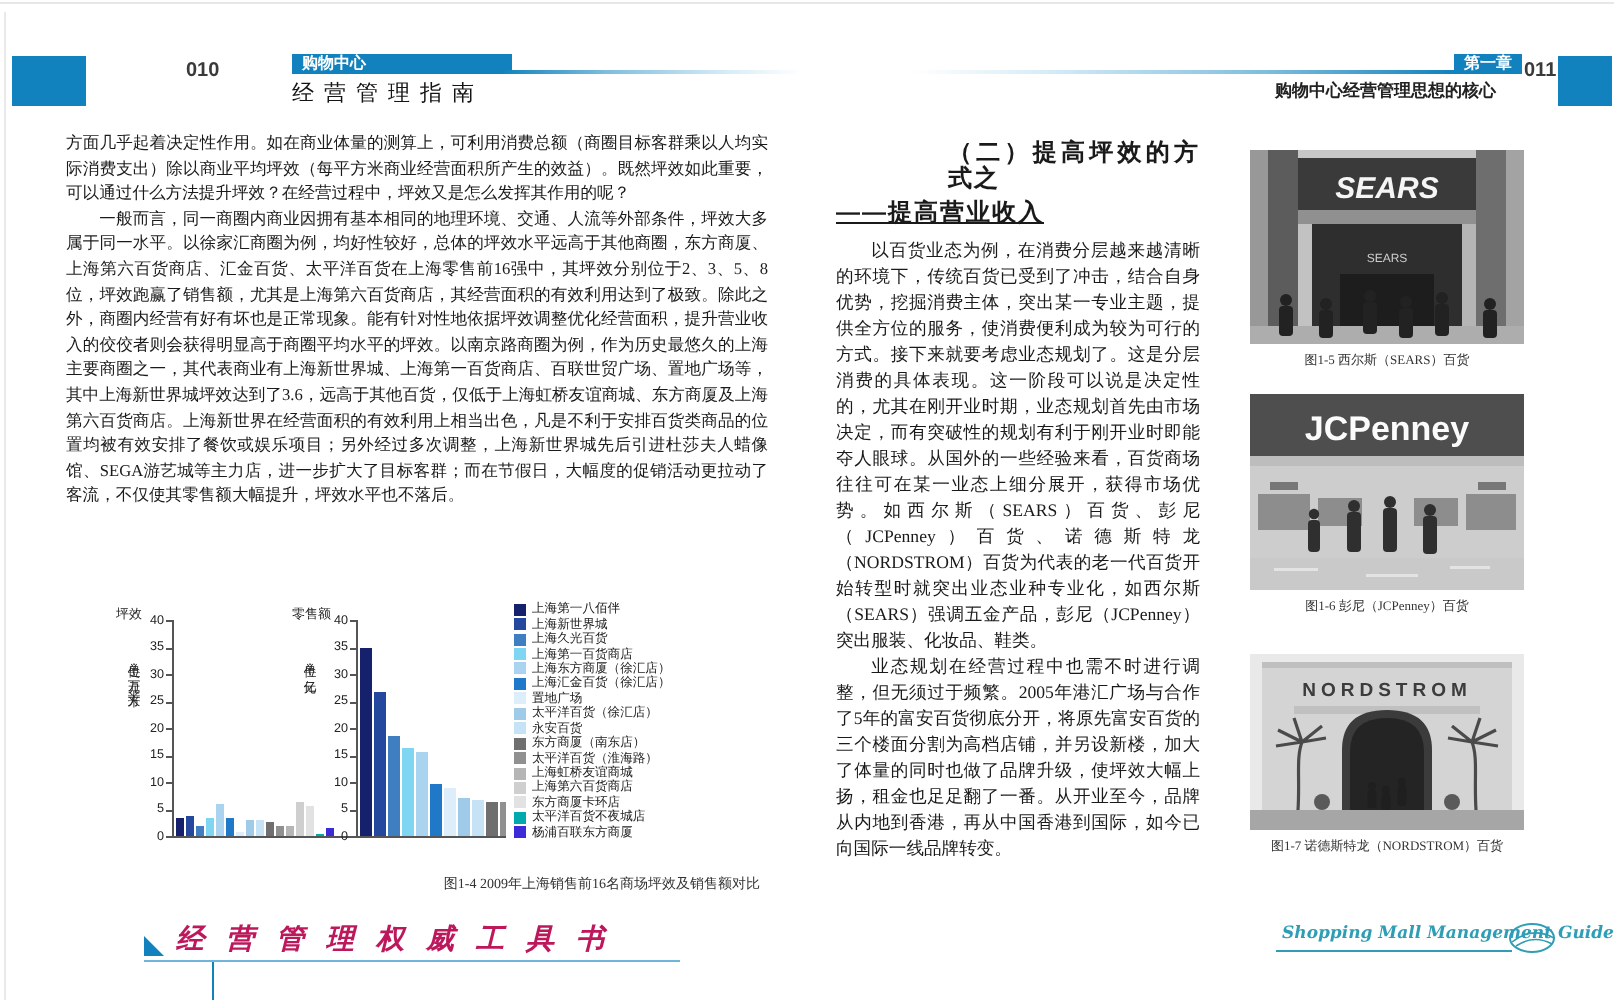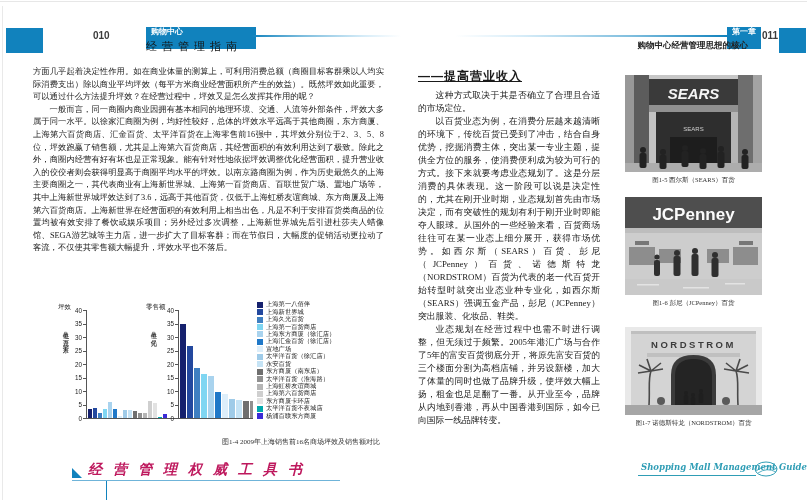--- a/index.html
+++ b/index.html
@@ -6,21 +6,21 @@
   #stage{position:relative;width:807px;height:500px;background:#ffffff;overflow:hidden;
          font-family:"Liberation Serif","DejaVu Serif",serif;color:#1a1a1a;}
   .abs{position:absolute;}
   
   .edge-top{left:0;top:1px;width:807px;height:1px;background:#e7e7e7;}
   .edge-left{left:2px;top:6px;width:1px;height:494px;background:#e9e9e9;}
   
   .hdr-square{width:37px;height:25px;}
   .pagenum{font-family:"Liberation Sans",sans-serif;font-weight:bold;font-size:10px;color:#3a3a3a;}
   .tagbar{height:10px;color:#fff;font-family:"Liberation Sans",sans-serif;font-weight:bold;
-          font-size:8px;line-height:10px;padding:0 0 12px 5px;}
+          font-size:8px;line-height:10px;padding:0 0 0 5px;}
   .hdr-sub-left{font-family:"Liberation Sans",sans-serif;font-weight:normal;font-size:11px;
                 letter-spacing:5px;color:#141414;}
   .hdr-sub-right{font-family:"Liberation Sans",sans-serif;font-weight:bold;font-size:8.5px;
                  color:#222;text-align:right;}
   
   .col{text-align:justify;}
   .col-left{font-size:8.3px;line-height:12.6px;}
   .col-right{font-size:8.8px;line-height:13px;}
   .indent{text-indent:2em;}
   .sec-head-left{font-family:"Liberation Sans",sans-serif;font-weight:bold;font-size:11px;
@@ -222,22 +222,22 @@
       </div>
     </div>
   <div class="abs chart-caption" style="left:40px;top:437px;width:340px;text-align:right;">图1-4  2009年上海销售前16名商场坪效及销售额对比</div>
 
   <div class="abs footer-tri" style="left:72px;top:468px;border-bottom-color:#1182bd;"></div>
   <div class="abs footer-script-left" style="left:88px;top:461px;">经营管理权威工具书</div>
   <div class="abs footer-underline" style="left:72px;top:480px;width:268px;background:#6fb4d9;"></div>
   <div class="abs footer-vline" style="left:106px;top:481px;height:19px;background:#1182bd;"></div>
 
   <div class="abs col col-right" style="left:418px;top:70px;width:182px;">
+    <div class="sec-head-r1">（二）提高坪效的方式之</div>
     <div class="sec-head-r2">——提高营业收入</div>
-    <div class="indent">这种方式取决于其是否确立了合理且合适的市场定位。</div>
     <div class="indent">以百货业态为例，在消费分层越来越清晰的环境下，传统百货已受到了冲击，结合自身优势，挖掘消费主体，突出某一专业主题，提供全方位的服务，使消费便利成为较为可行的方式。接下来就要考虑业态规划了。这是分层消费的具体表现。这一阶段可以说是决定性的，尤其在刚开业时期，业态规划首先由市场决定，而有突破性的规划有利于刚开业时即能夺人眼球。从国外的一些经验来看，百货商场往往可在某一业态上细分展开，获得市场优势。如西尔斯（SEARS）百货、彭尼（JCPenney）百货、诺德斯特龙（NORDSTROM）百货为代表的老一代百货开始转型时就突出业态业种专业化，如西尔斯（SEARS）强调五金产品，彭尼（JCPenney）突出服装、化妆品、鞋类。</div>
     <div class="indent">业态规划在经营过程中也需不时进行调整，但无须过于频繁。2005年港汇广场与合作了5年的富安百货彻底分开，将原先富安百货的三个楼面分割为高档店铺，并另设新楼，加大了体量的同时也做了品牌升级，使坪效大幅上扬，租金也足足翻了一番。从开业至今，品牌从内地到香港，再从中国香港到国际，如今已向国际一线品牌转变。</div>
   </div>
 
   <div class="figure" style="left:625px;top:75px;">
     <svg width="137" height="97" viewBox="0 0 137 97">
       <rect width="137" height="97" fill="#c7c7c7"></rect>
       <rect width="9" height="97" fill="#989898"></rect>
       <rect x="9" width="15" height="97" fill="#5c5c5c"></rect>
       <rect x="113" width="15" height="97" fill="#6e6e6e"></rect>

